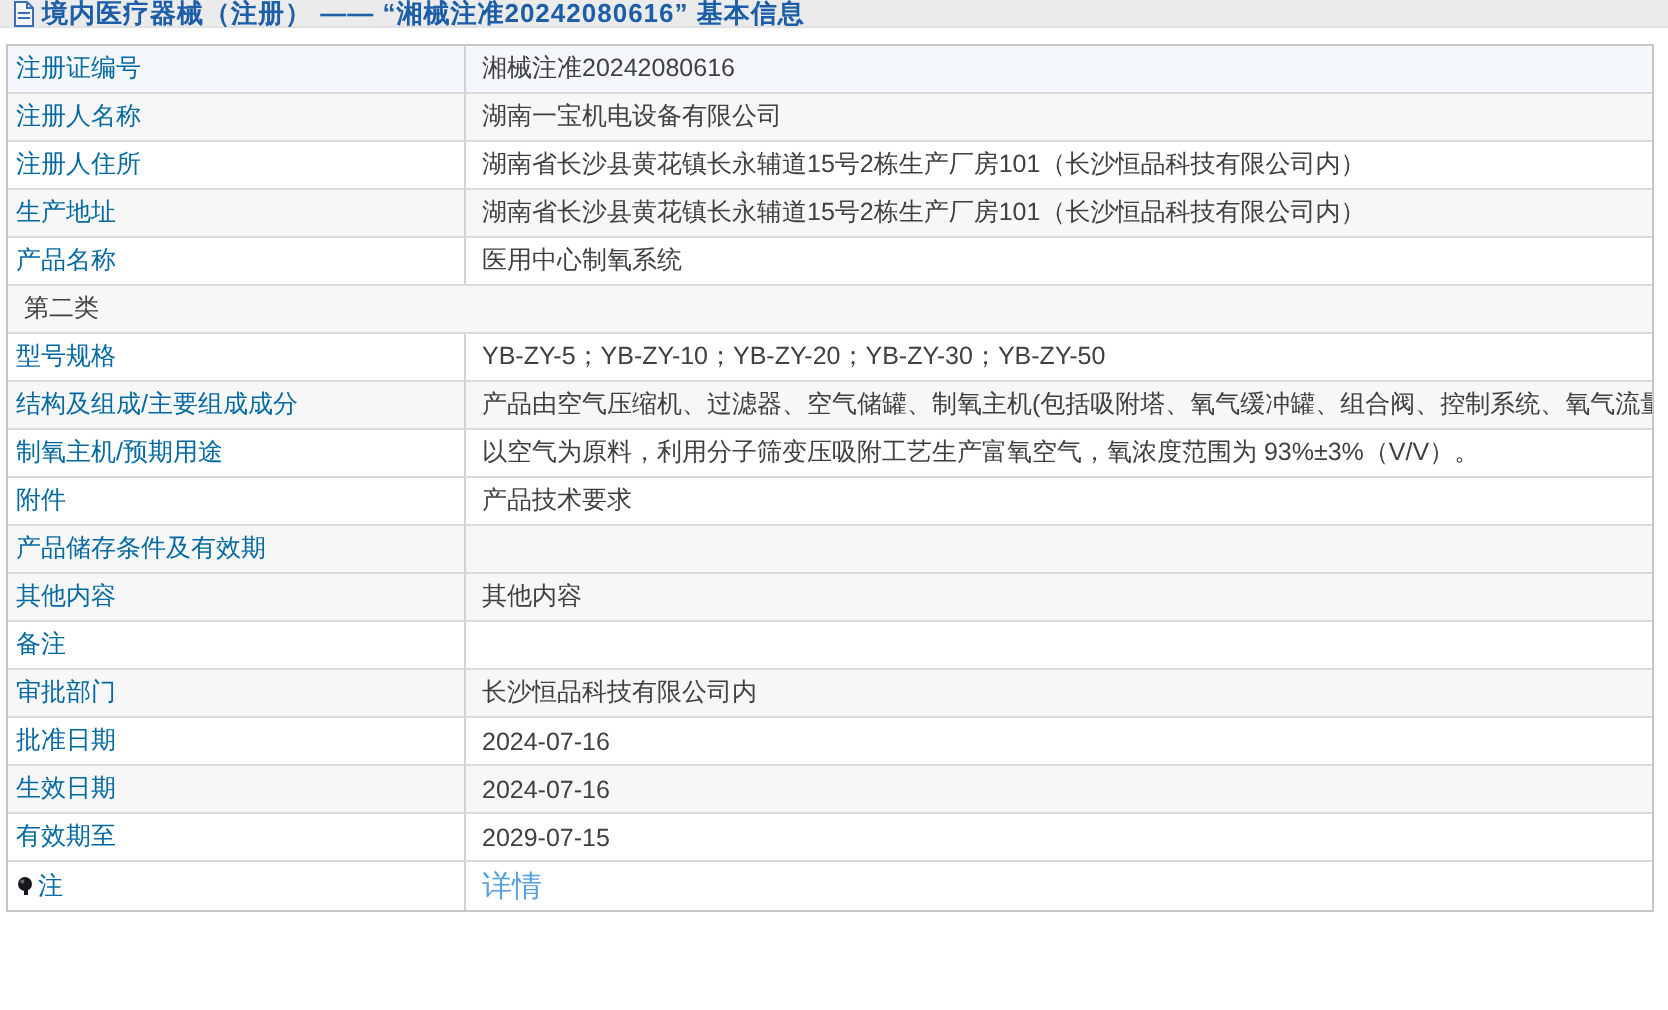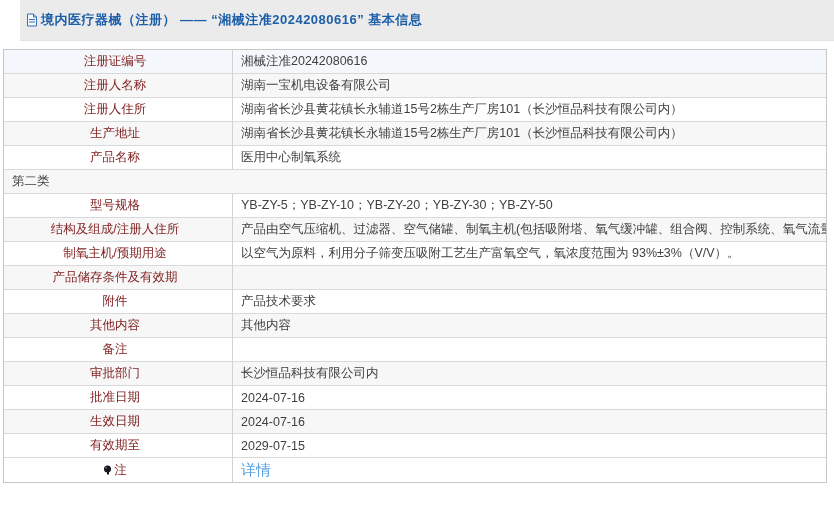--- a/index.html
+++ b/index.html
@@ -1,21 +1,21 @@
 <!DOCTYPE html>
 <html><head>
 <meta charset="utf-8">
 <style>
   * { margin:0; padding:0; box-sizing:border-box; }
   html,body { width:834px; height:505px; background:#ffffff; overflow:hidden;
               font-family:"Liberation Sans","DejaVu Sans",sans-serif; }
 
   .page-header {
-    height:41px; background:#ebebec; display:flex; align-items:center;
-    padding-left:6px; border-bottom:1px solid #e2e2e2;margin-left:20px;
+    height:14px; background:#ebebec; display:flex; align-items:center;
+    padding-left:6px; border-bottom:1px solid #e2e2e2;
   }
   .page-header .title {
     color:#1c5fa8; font-size:13px; font-weight:bold; letter-spacing:0.5px;
   }
   .doc-icon { display:inline-block; margin-right:3px; line-height:0; }
 
   .info-table {
     margin:8px 7px 0 3px;
     border:1px solid #c6c6c6;
     background:#ffffff;
@@ -25,22 +25,22 @@
     border-bottom:1px solid #d9d9d9;
     font-size:12.5px;
   }
   .row:last-child { border-bottom:none; }
   .row.odd   { background:#ffffff; }
   .row.even  { background:#f7f7f7; }
   .row.first { background:#f4f7fb; }
 
   .cell { display:flex; align-items:center; }
   .cell.label {
-    width:229px; justify-content:center; text-align:right;
-    padding:0 10px 0 4px; color:#7f1d1d;
+    width:229px; justify-content:flex-start; text-align:right;
+    padding:0 10px 0 4px; color:#0369a1;
     border-right:1px solid #d2d2d2;
   }
   .cell.value {
     flex:1; padding:0 8px; color:#404040;
     white-space:nowrap; overflow:hidden;
   }
   .cell.value a {
     color:#55a0e0; text-decoration:none; font-size:15px;
   }
   .note-dot-icon { display:inline-block; margin-right:2px; line-height:0; }
@@ -95,41 +95,41 @@
       <div class="cell value">第二类</div>
     </div>
     <div class="row odd">
       <div class="cell label">
         <span>型号规格</span>
       </div>
       <div class="cell value">YB-ZY-5；YB-ZY-10；YB-ZY-20；YB-ZY-30；YB-ZY-50</div>
     </div>
     <div class="row even">
       <div class="cell label">
-        <span>结构及组成/注册人住所</span>
+        <span>结构及组成/主要组成成分</span>
       </div>
       <div class="cell value">产品由空气压缩机、过滤器、空气储罐、制氧主机(包括吸附塔、氧气缓冲罐、组合阀、控制系统、氧气流量计)、氧气储罐组成。</div>
     </div>
     <div class="row odd">
       <div class="cell label">
         <span>制氧主机/预期用途</span>
       </div>
       <div class="cell value">以空气为原料，利用分子筛变压吸附工艺生产富氧空气，氧浓度范围为 93%±3%（V/V）。</div>
     </div>
+    <div class="row odd">
+      <div class="cell label">
+        <span>附件</span>
+      </div>
+      <div class="cell value">产品技术要求</div>
+    </div>
     <div class="row even">
       <div class="cell label">
         <span>产品储存条件及有效期</span>
       </div>
       <div class="cell value"></div>
-    </div>
-    <div class="row odd">
-      <div class="cell label">
-        <span>附件</span>
-      </div>
-      <div class="cell value">产品技术要求</div>
     </div>
     <div class="row even">
       <div class="cell label">
         <span>其他内容</span>
       </div>
       <div class="cell value">其他内容</div>
     </div>
     <div class="row odd">
       <div class="cell label">
         <span>备注</span>

